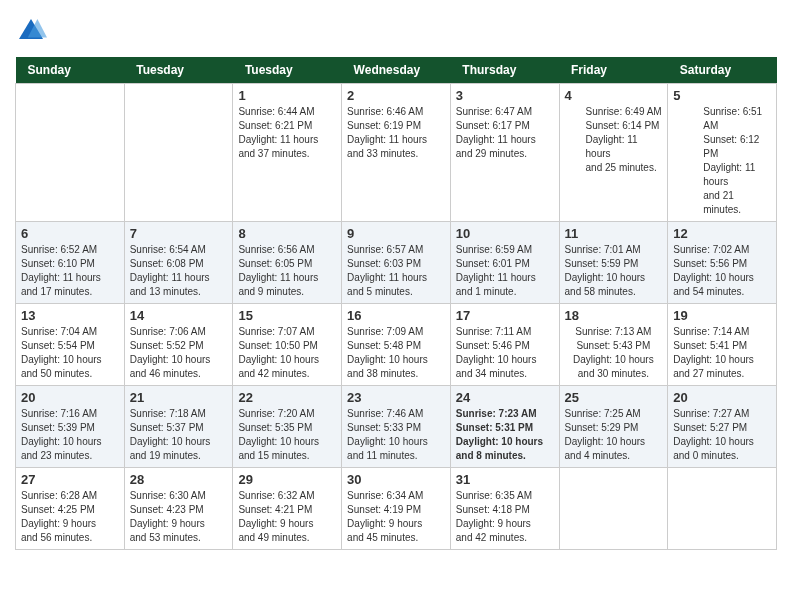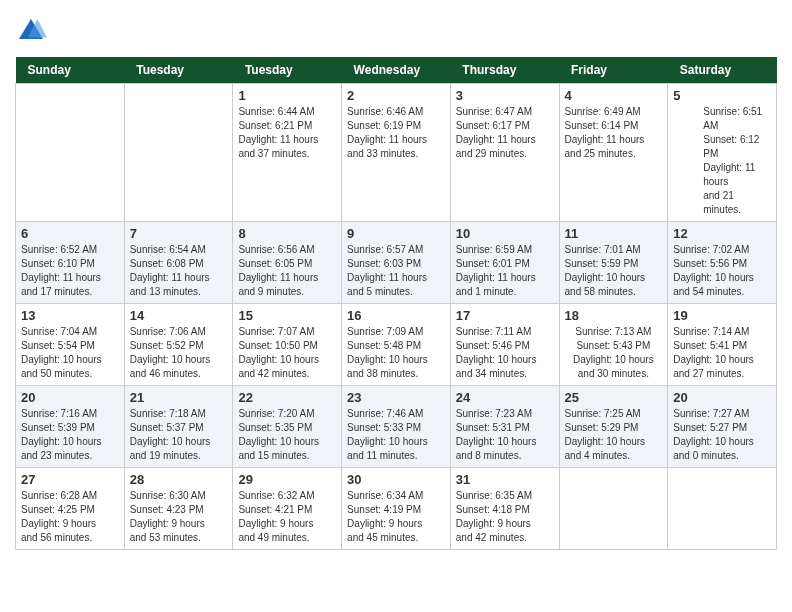--- a/index.html
+++ b/index.html
@@ -148,21 +148,21 @@
         </td>
         <td>
           <div class="day-num">3</div>
           <div class="day-info" style="white-space: pre-line;">Sunrise: 6:47 AM
 Sunset: 6:17 PM
 Daylight: 11 hours
 and 29 minutes.</div>
         </td>
         <td>
           <div class="day-num">4</div>
-          <div class="day-info" style="white-space: pre-line;">Sunrise: 6:49 AM
+          <div class="day-info" style="white-space: pre-line; margin-left: 21px;">Sunrise: 6:49 AM
 Sunset: 6:14 PM
 Daylight: 11 hours
 and 25 minutes.</div>
         </td>
         <td>
           <div class="day-num">5</div>
           <div class="day-info" style="white-space: pre-line; margin-left: 30px;">Sunrise: 6:51 AM
 Sunset: 6:12 PM
 Daylight: 11 hours
 and 21 minutes.</div>
@@ -294,21 +294,21 @@
         </td>
         <td>
           <div class="day-num">23</div>
           <div class="day-info" style="white-space: pre-line;">Sunrise: 7:46 AM
 Sunset: 5:33 PM
 Daylight: 10 hours
 and 11 minutes.</div>
         </td>
         <td>
           <div class="day-num">24</div>
-          <div class="day-info" style="white-space: pre-line;">Sunrise: 7:23 AM
+          <div class="day-info" style="white-space: pre-line; font-weight: bold;">Sunrise: 7:23 AM
 Sunset: 5:31 PM
 Daylight: 10 hours
 and 8 minutes.</div>
         </td>
         <td>
           <div class="day-num">25</div>
           <div class="day-info" style="white-space: pre-line;">Sunrise: 7:25 AM
 Sunset: 5:29 PM
 Daylight: 10 hours
 and 4 minutes.</div>

